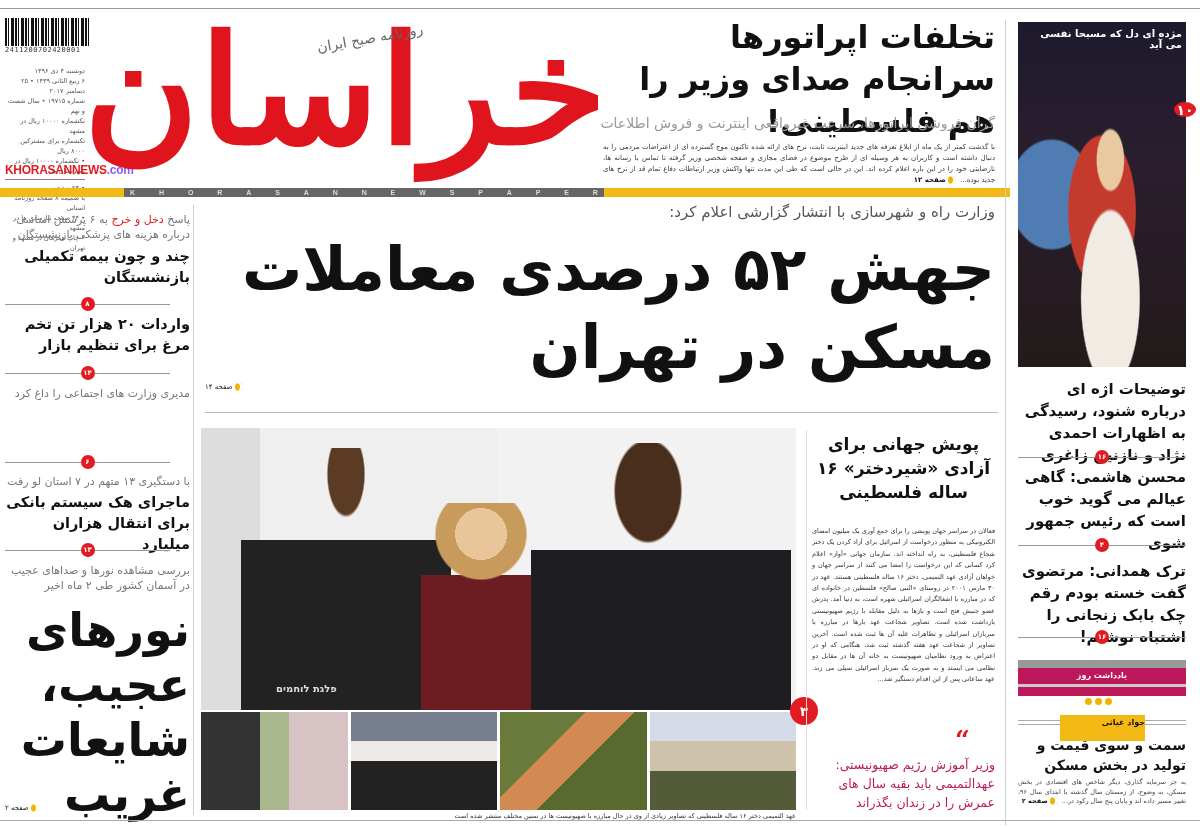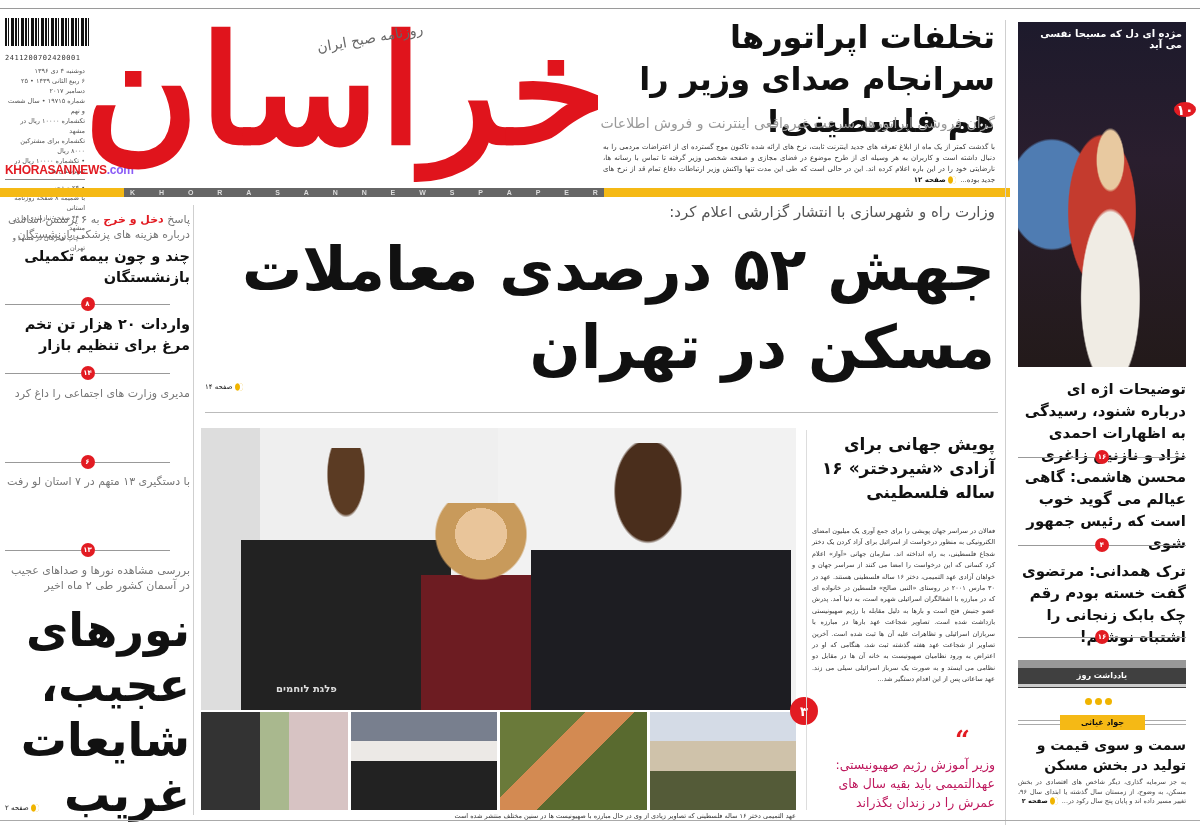--- a/index.html
+++ b/index.html
@@ -2,21 +2,21 @@
 <html><head>
 <meta charset="utf-8">
 <style>
 *{box-sizing:border-box;margin:0;padding:0}
 html,body{width:1200px;height:827px;overflow:hidden;background:#fff}
 body{position:relative;font-family:"DejaVu Sans",sans-serif;color:#111}
 .abs{position:absolute}
 .topline{left:0;top:8px;width:1200px;height:1px;background:#9a9a9a}
 
 .barcode{left:5px;top:18px;width:85px;height:28px;background:repeating-linear-gradient(90deg,#111 0 2px,#fff 2px 3px,#111 3px 4px,#fff 4px 6px,#111 6px 9px,#fff 9px 10px)}
-.barnum{left:5px;top:54px;width:90px;font:7px "DejaVu Sans Mono",monospace;color:#333;letter-spacing:.5px}
+.barnum{left:5px;top:46px;width:90px;font:7px "DejaVu Sans Mono",monospace;color:#333;letter-spacing:.5px}
 .issue{left:5px;top:66px;width:80px;font:6.5px/10px "DejaVu Sans",sans-serif;color:#555;direction:rtl;text-align:right}
 .issue .sep{height:1px;background:#888;margin:3px 0}
 .site{left:5px;top:163px;font:bold 12px "Liberation Sans",sans-serif;letter-spacing:-.3px}
 .site .red{color:#e21b22}.site .blk{color:#8b5cf6}
 .logo{left:115px;top:5px;width:480px;height:182px}
 .logo-text{position:absolute;inset:0;font:bold 150px/170px "DejaVu Serif",serif;color:#e0141c;text-align:center;direction:rtl;transform:scaleX(1.05)}
 .subtitle{left:300px;top:30px;width:140px;font:14px "DejaVu Serif",serif;color:#666;transform:rotate(-10deg);direction:rtl;text-align:center}
 .ybar{left:0;top:188px;width:1010px;height:9px;background:#f5b915}
 .gbar{left:124px;top:188px;width:480px;height:9px;background:#666;display:flex;justify-content:space-between;padding:0 6px;font:bold 7px/9px "Liberation Sans",sans-serif;color:#ddd}
 
@@ -31,33 +31,33 @@
 .rc-img-cap{left:1022px;top:28px;width:160px;direction:rtl;text-align:right;color:#fff}
 .rc-img-cap .l1{font:bold 10px "DejaVu Sans",sans-serif}
 .rc-img-cap .l2{font:bold 15px/21px "DejaVu Sans",sans-serif}
 .badge{display:flex;align-items:center;justify-content:center;background:#e21b22;color:#fff;border-radius:50%;font:bold 9px "DejaVu Sans",sans-serif}
 .rc-story{left:1018px;width:168px;direction:rtl;text-align:right;font:bold 15px/22px "DejaVu Sans",sans-serif;letter-spacing:-.5px}
 .hr{height:1px;background:#999}
 .rowsep{position:absolute;display:flex;align-items:center}
 .rowsep .hr{flex:1}
 .rowsep .badge{width:14px;height:14px;font-size:7px}
 .yad-gray{left:1018px;top:660px;width:168px;height:8px;background:#999}
-.yad-red{left:1018px;top:668px;width:168px;height:20px;background:#404040;color:#fff;font:bold 8px/16px "DejaVu Sans",sans-serif;text-align:center}
+.yad-red{left:1018px;top:668px;width:168px;height:28px;background:#be185d;color:#fff;font:bold 8px/16px "DejaVu Sans",sans-serif;text-align:center}
 .yad-gray2{left:1018px;top:684px;width:168px;height:3px;background:#ccc}
 .dots{left:1085px;top:698px;display:flex;gap:3px}
 .dots span{width:7px;height:7px;border-radius:50%;background:#f0b400}
 .author-line{left:1018px;top:720px;width:168px;height:1px;background:#aaa}
 .author-line2{left:1018px;top:724px;width:168px;height:1px;background:#aaa}
-.author{left:1060px;top:715px;width:85px;height:15px;background:#f5b915;font:bold 8px/15px "DejaVu Sans",sans-serif;text-align:center;direction:rtl}
+.author{left:1060px;top:715px;width:85px;height:26px;background:#f5b915;font:bold 8px/15px "DejaVu Sans",sans-serif;text-align:right;direction:rtl}
 .op-head{left:1018px;top:735px;width:168px;font:bold 14px/20px "DejaVu Sans",sans-serif;direction:rtl;}
 .op-body{left:1018px;top:778px;width:168px;font:6.5px/9.5px "DejaVu Sans",sans-serif;color:#444;direction:rtl;text-align:justify}
 
 .lc{left:5px;width:185px;direction:rtl;text-align:right}
 .lc-kicker{font:11px/15px "DejaVu Sans",sans-serif;color:#777}
-.lc-kicker .red{color:#e21b22;font-weight:bold}
+.lc-kicker .red{color:#e21b22;font-weight:normal}
 .lc-head{font:bold 14.5px/21px "DejaVu Sans",sans-serif;letter-spacing:-.5px}
 .lc-big{left:15px;top:603px;width:175px;direction:rtl;text-align:right;font:bold 46px/55px "DejaVu Sans",sans-serif;letter-spacing:-2px}
 .lsep{left:193px;top:205px;width:1px;height:610px;background:#cfcfcf}
 .lpg{left:5px;top:804px;font:7px "DejaVu Sans",sans-serif;direction:rtl}
 
 .main-kicker{left:205px;top:203px;width:790px;font:15px "DejaVu Sans",sans-serif;color:#555;direction:rtl;text-align:right}
 .main-head{left:205px;top:230px;width:790px;font:bold 60px/78px "DejaVu Sans",sans-serif;direction:rtl;text-align:right;letter-spacing:-3px}
 .main-pg{left:205px;top:383px;font:7px "DejaVu Sans",sans-serif;direction:rtl}
 .main-hr{left:205px;top:412px;width:793px;height:1px;background:#bbb}
 .photo{left:201px;top:428px;width:595px;height:282px;background:linear-gradient(90deg,#ddd 0 10%,#efefef 10% 50%,#f2f2f2 50% 100%);overflow:hidden}
@@ -66,21 +66,21 @@
 .ph-c{position:absolute;left:330px;top:15px;width:260px;height:267px;background:radial-gradient(ellipse at 45% 18%,#4a2e1c 0 16%,transparent 17%),linear-gradient(180deg,transparent 0 40%,#1d1d22 40%);border-radius:60px 60px 0 0}
 .ph-heb{position:absolute;left:75px;top:255px;font:bold 10px "DejaVu Sans",sans-serif;color:#ddd}
 .thumbs{left:201px;top:712px;width:595px;height:98px;display:flex;gap:3px}
 .thumbs div{flex:1}
 .t1{background:linear-gradient(90deg,#333 0 40%,#a9b88e 40% 60%,#d7c3c3 60%)}
 .t2{background:linear-gradient(180deg,#787f8e 0 30%,#ece9e6 30% 50%,#222 50%)}
 .t3{background:linear-gradient(135deg,#6a7a3a 0 35%,#d38a52 35% 55%,#596a2f 55%)}
 .t4{background:linear-gradient(180deg,#d4dbe6 0 30%,#cfc2aa 30% 60%,#545b38 60%)}
 .thumb-cap{left:201px;top:812px;width:595px;font:6.5px "DejaVu Sans",sans-serif;color:#333;direction:rtl;text-align:right}
 .badge3{left:790px;top:697px;width:28px;height:28px;font-size:13px}
-.side-head{left:812px;top:432px;width:183px;font:bold 17px/24px "DejaVu Sans",sans-serif;direction:rtl;text-align:right;letter-spacing:-.5px}
+.side-head{left:812px;top:432px;width:183px;font:bold 17px/24px "DejaVu Sans",sans-serif;direction:rtl;text-align:center;letter-spacing:-.5px}
 .side-body{left:812px;top:526px;width:183px;font:6.5px/11.4px "DejaVu Sans",sans-serif;color:#333;direction:rtl;text-align:justify}
 .quote-mark{left:955px;top:725px;font:bold 26px "DejaVu Serif",serif;color:#e21b22}
 .quote{left:812px;top:755px;width:183px;font:12.5px/19px "DejaVu Sans",sans-serif;color:#be185d;direction:rtl;text-align:right}
 .csep{left:806px;top:430px;width:1px;height:380px;background:#ddd}
 .botline{left:0;top:820px;width:1200px;height:1px;background:#aaa}
 </style>
 </head>
 <body>
 
 <div class="abs topline"></div>
@@ -194,20 +194,21 @@
 <div class="abs lc" style="top:386px">
   <div class="lc-kicker">مدیری وزارت های اجتماعی را داغ کرد</div>
 </div>
 <div class="rowsep" style="left:5px;top:455px;width:165px">
     <div class="hr"></div>
     <div class="badge">۶</div>
     <div class="hr"></div>
   </div>
 <div class="abs lc" style="top:474px">
   <div class="lc-kicker">با دستگیری ۱۳ متهم در ۷ استان لو رفت</div>
+  <div class="lc-head" style="margin-top:3px">ماجرای هک سیستم بانکی برای انتقال هزاران میلیارد</div>
 </div>
 <div class="rowsep" style="left:5px;top:543px;width:165px">
     <div class="hr"></div>
     <div class="badge">۱۳</div>
     <div class="hr"></div>
   </div>
 <div class="abs lc lc-kicker" style="top:563px">بررسی مشاهده نورها و صداهای عجیب در آسمان کشور طی ۲ ماه اخیر</div>
 <div class="abs lc-big">نورهای عجیب، شایعات غریب</div>
 <div class="abs lpg"><span class="moon"></span><span>صفحه ۲</span></div>
 

